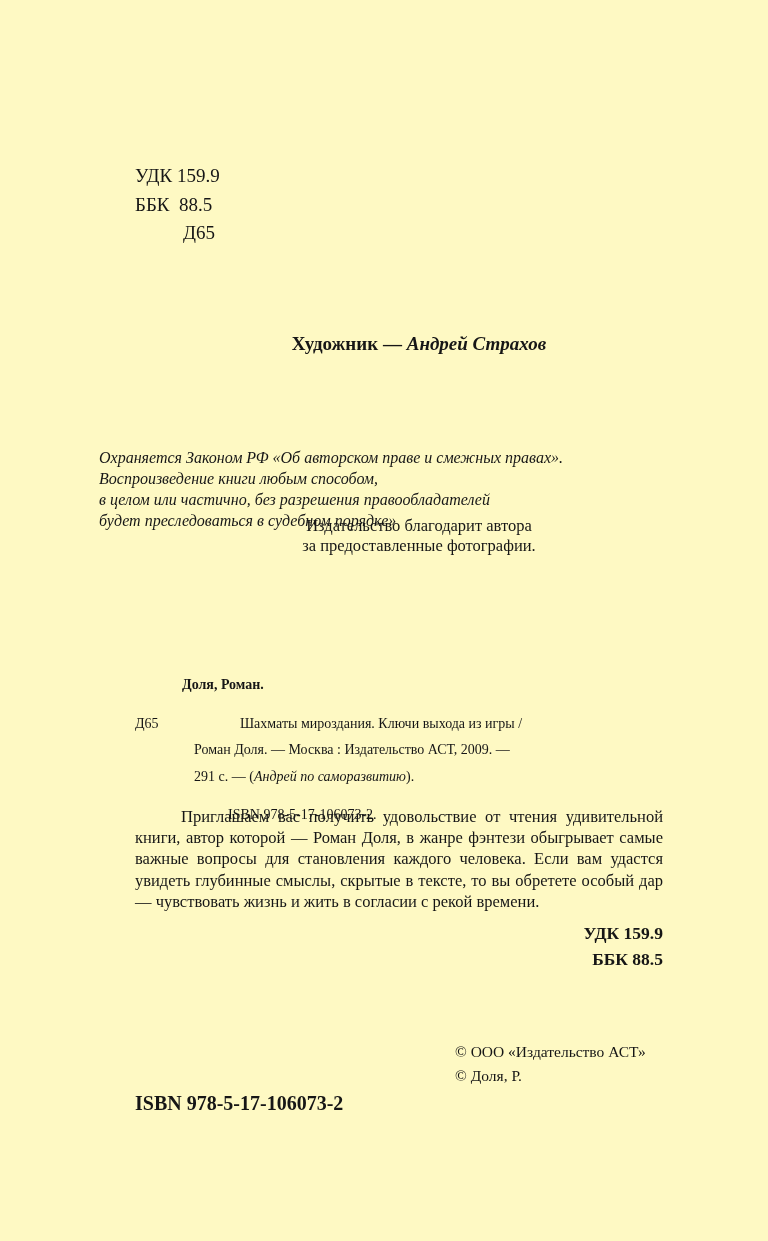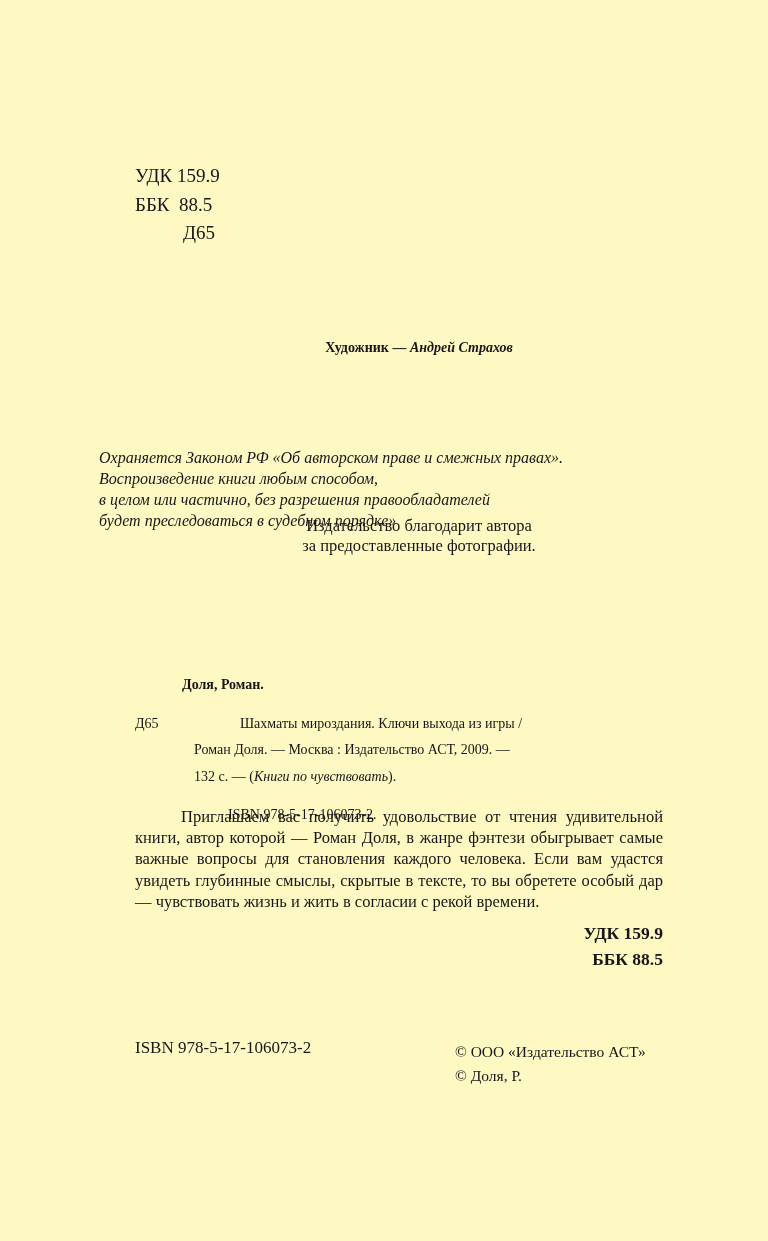--- a/index.html
+++ b/index.html
@@ -27,25 +27,25 @@
     font-size: 19px;
     line-height: 28.5px;
   }
   .code-line { white-space: pre; }
   .code-line.d65 { padding-left: 48px; }
 
   
   .artist {
     position: absolute;
     left: 99px;
-    top: 340px;
+    top: 333px;
     width: 640px;
     text-align: center;
     font-weight: bold;
-    font-size: 14px;
+    font-size: 19px;
   }
   .legal {
     position: absolute;
     left: 99px;
     top: 424px;
     width: 640px;
     text-align: left;
     font-style: italic;
     font-size: 16px;
     line-height: 21px;
@@ -99,22 +99,23 @@
     text-align: right;
     font-weight: bold;
     font-size: 17.5px;
     line-height: 26px;
   }
 
   
   .footer-isbn {
     position: absolute;
     left: 135px;
-    top: 1038px;
-    font-size: 17px;
+    top: 1092px;
+    font-size: 20px;
+    font-weight: bold;
   }
   .footer-copyrights {
     position: absolute;
     left: 455px;
     top: 1040px;
     font-size: 15.5px;
     line-height: 24px;
   }
 </style>
 </head>
@@ -135,21 +136,21 @@
 в целом или частично, без разрешения правообладателей
 будет преследоваться в судебном порядке»</div>
 
   <div class="thanks">Издательство благодарит автора
 за предоставленные фотографии.</div>
 
   <div class="catalog">
     <div class="catalog-author">Доля, Роман.</div>
     <div class="catalog-body">
       <span class="catalog-code">Д65</span>
-      <p class="catalog-text"><span>Шахматы мироздания. Ключи выхода из игры /</span><br><span>Роман Доля. — Москва : Издательство АСТ, 2009. —</span><br><span>132 с. — (</span><i>Книги по чувствовать</i><span>).</span></p>
+      <p class="catalog-text"><span>Шахматы мироздания. Ключи выхода из игры /</span><br><span>Роман Доля. — Москва : Издательство АСТ, 2009. —</span><br><span>291 с. — (</span><i>Андрей по саморазвитию</i><span>).</span></p>
       <div class="catalog-isbn">ISBN 978-5-17-106073-2.</div>
     </div>
   </div>
 
   <p class="annotation">Приглашаем вас получить удовольствие от чтения удивительной книги, автор которой — Роман Доля, в жанре фэнтези обыгрывает самые важные вопросы для становления каждого человека. Если вам удастся увидеть глубинные смыслы, скрытые в тексте, то вы обретете особый дар — чувствовать жизнь и жить в согласии с рекой времени.</p>
 
   <div class="bottom-codes">
     <div>УДК 159.9</div>
     <div>ББК 88.5</div>
   </div>

